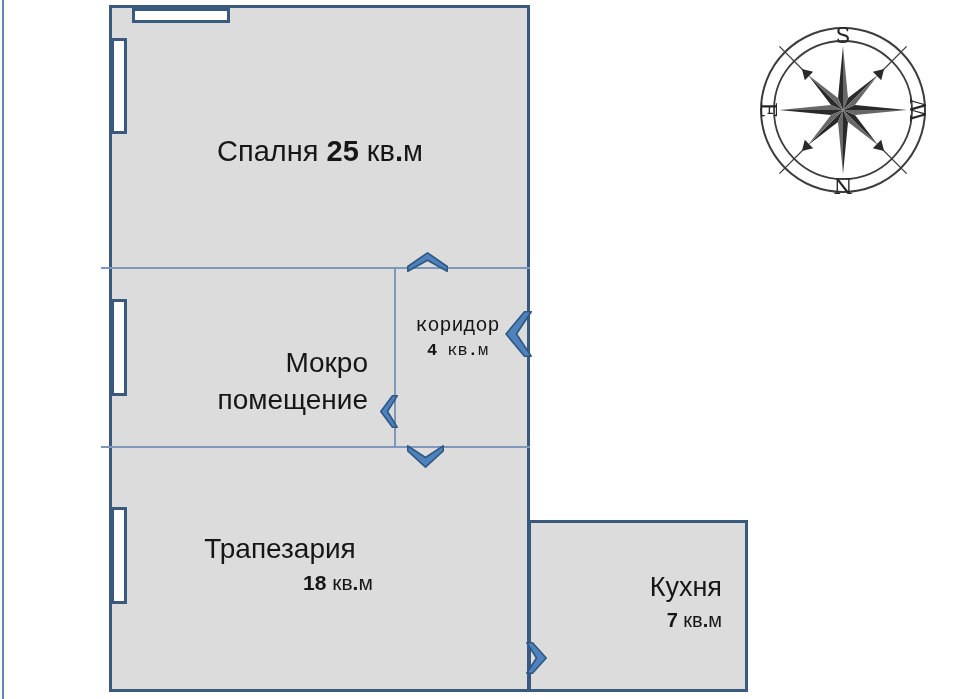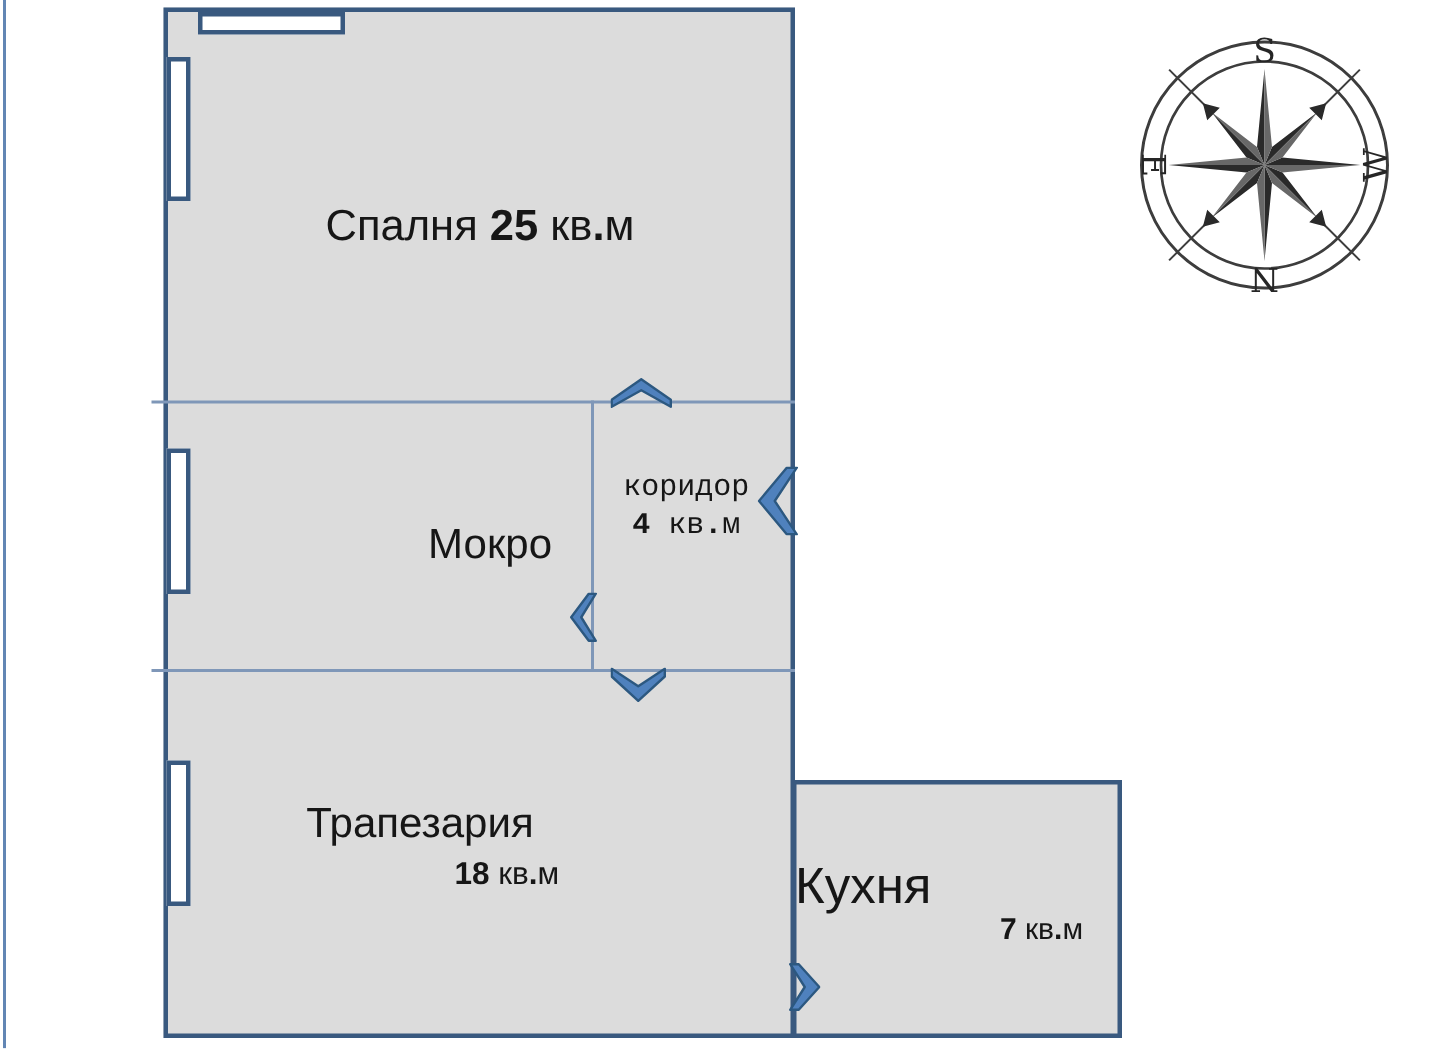--- a/index.html
+++ b/index.html
@@ -14,24 +14,24 @@
   .kitchen-box{left:528px;top:520px;width:220px;height:172px;background:#dcdcdc;
                border:3px solid #39597f;box-sizing:border-box;}
   .divider-h{height:2px;background:#7f97b8;}
   .divider-v{width:2px;background:#7f97b8;}
   .win{background:#ffffff;border:3px solid #39597f;box-sizing:border-box;}
   
   .room-label{white-space:nowrap;}
   .lbl-bedroom{left:110px;top:135px;width:420px;text-align:center;font-size:29px;}
   .lbl-wet{left:110px;top:320px;width:258px;text-align:right;font-size:28px;line-height:37px;margin-top:24px;}
   .lbl-corridor{left:409px;top:313px;width:97px;text-align:center;font-size:20px;line-height:25px;font-family:Liberation Mono, monospace;}
-  .lbl-corridor .area-line{font-size:20px;}
+  .lbl-corridor .area-line{font-size:17px;}
   .lbl-dining1{left:110px;top:533px;width:340px;text-align:center;font-size:28px;}
   .lbl-dining2{left:303px;top:571px;font-size:21px;}
-  .lbl-kitchen1{left:530px;top:572px;width:192px;font-size:34px;}
+  .lbl-kitchen1{left:530px;top:572px;width:192px;text-align:right;font-size:27px;}
   .lbl-kitchen2{left:530px;top:609px;width:192px;text-align:right;font-size:20px;}
   .b{font-weight:bold;}
   .u-dot{font-weight:bold;}
   svg{display:block;}
 </style>
 </head>
 <body>
 
 <div class="canvas">
 
@@ -66,20 +66,21 @@
   </svg>
 
   <div class="abs room-label lbl-bedroom">
     <span>Спалня</span>
     <span class="b">25</span>
     <span>кв</span><span class="u-dot">.</span><span>м</span>
   </div>
 
   <div class="abs room-label lbl-wet">
     <div>Мокро</div>
+    <div>помещение</div>
   </div>
 
   <div class="abs room-label lbl-corridor">
     <div>коридор</div>
     <div class="area-line">
       <span class="b">4</span>
       <span>кв</span><span class="u-dot">.</span><span>м</span>
     </div>
   </div>
 

